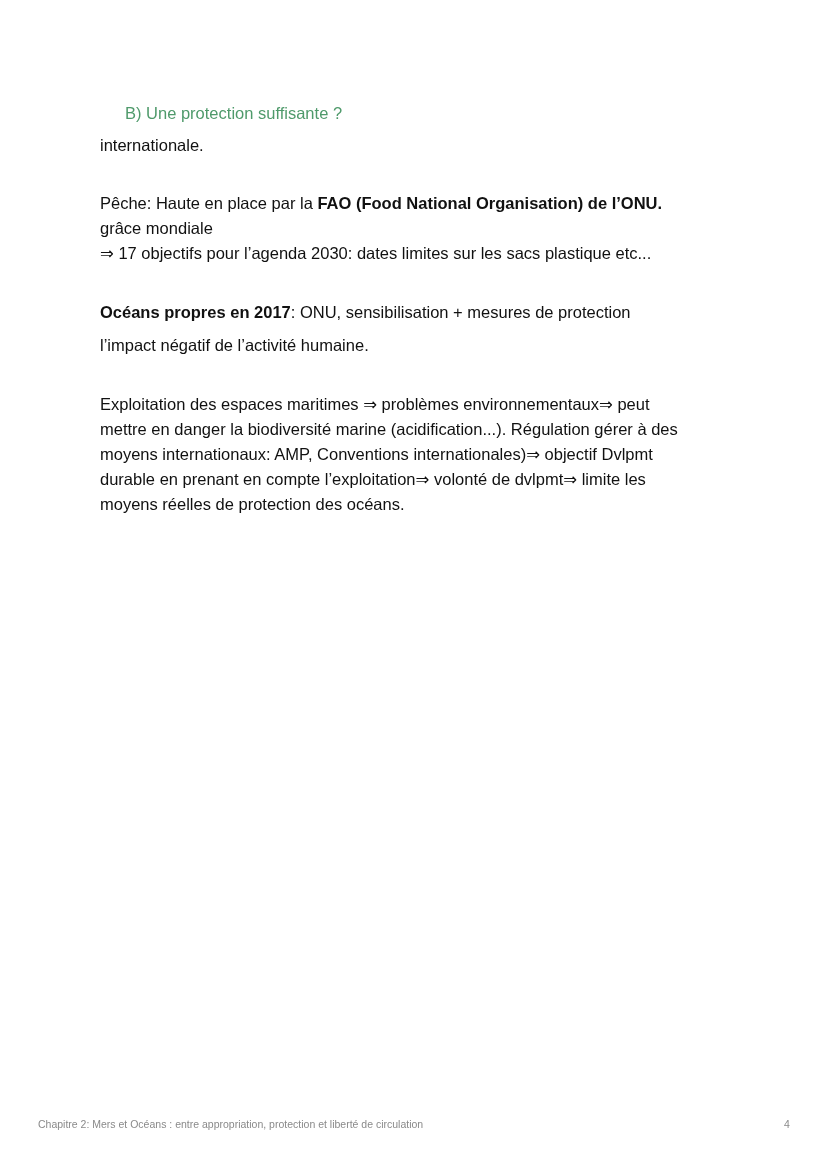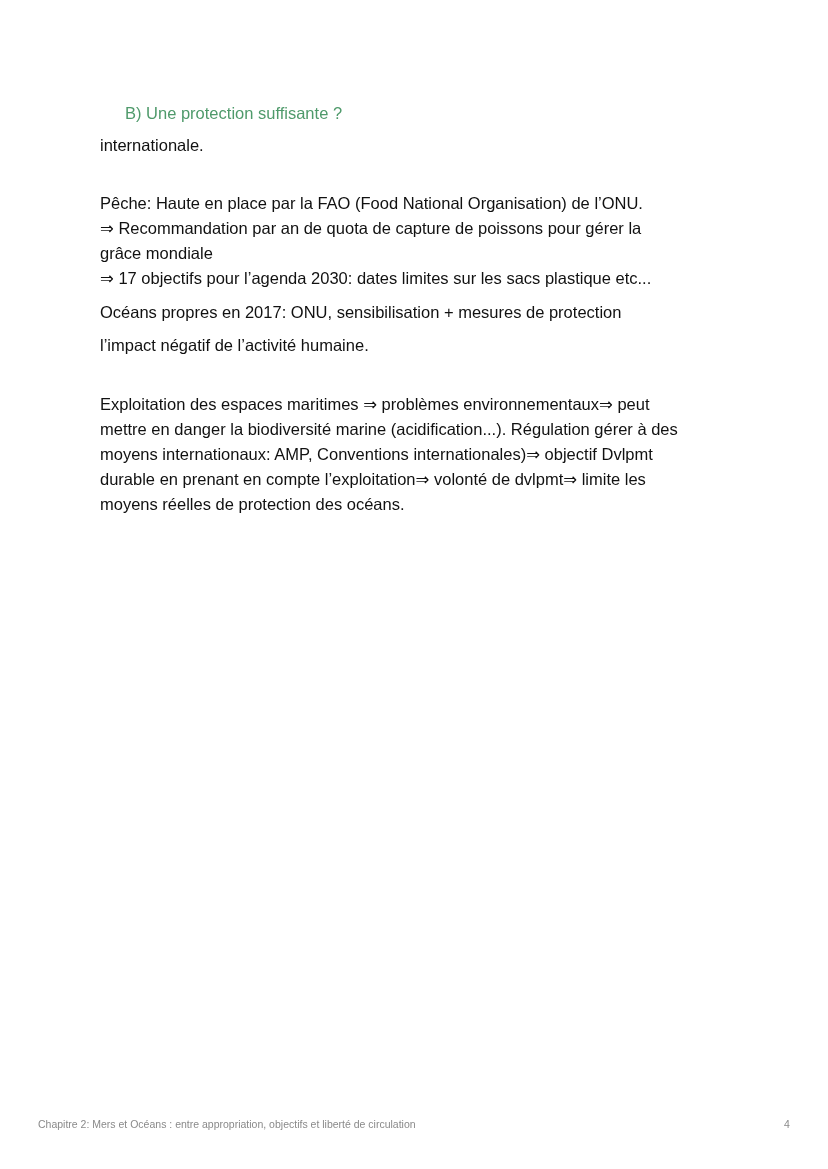--- a/index.html
+++ b/index.html
@@ -11,21 +11,21 @@
     }
     .page { position: absolute; left: 0; top: 0; width: 680px; height: 1169px; }
     .heading {
       position: absolute; left: 125px; top: 102px;
       font-size: 16.5px; color: #4f9a6b; line-height: 22px;
     }
     .body-block {
       position: absolute; left: 100px; width: 640px;
       font-size: 16.5px; line-height: 25px; color: #111;
     }
-    .body-block b { font-weight: normal; text-align: right; }
+    .body-block b { font-weight: bold; text-align: right; }
     .line { display: block; white-space: nowrap; }
     .footer-left {
       position: absolute; left: 38px; top: 1118px;
       font-size: 10.5px; color: #8a8a8a;
     }
     .footer-right {
       position: absolute; left: 784px; top: 1118px;
       font-size: 10.5px; color: #8a8a8a;
     }
   </style>
@@ -35,37 +35,36 @@
 <div class="page">
 
   <div class="heading">B) Une protection suffisante ?</div>
 
   <div class="body-block" style="top:133px;">
     <span class="line">internationale.</span>
   </div>
 
   <div class="body-block" style="top:191px;">
     <span class="line"><span>Pêche: Haute en place par la </span><b>FAO (Food National Organisation) de l’ONU.</b></span>
-    <span class="line">⇒ Recommandation par an de quota de capture de poissons pour gérer la</span>
     <span class="line">grâce mondiale</span>
     <span class="line">⇒ 17 objectifs pour l’agenda 2030: dates limites sur les sacs plastique etc...</span>
   </div>
 
   <div class="body-block" style="top:300px;">
     <span class="line"><b>Océans propres en 2017</b><span>: ONU, sensibilisation + mesures de protection</span></span>
   </div>
 
   <div class="body-block" style="top:333px;">
     <span class="line">l’impact négatif de l’activité humaine.</span>
   </div>
 
   <div class="body-block" style="top:392px;">
     <span class="line">Exploitation des espaces maritimes ⇒ problèmes environnementaux⇒ peut</span>
     <span class="line">mettre en danger la biodiversité marine (acidification...). Régulation gérer à des</span>
     <span class="line">moyens internationaux: AMP, Conventions internationales)⇒ objectif Dvlpmt</span>
     <span class="line">durable en prenant en compte l’exploitation⇒ volonté de dvlpmt⇒ limite les</span>
     <span class="line">moyens réelles de protection des océans.</span>
   </div>
 
-  <div class="footer-left">Chapitre 2: Mers et Océans : entre appropriation, objectifs et liberté de circulation</div>
+  <div class="footer-left">Chapitre 2: Mers et Océans : entre appropriation, protection et liberté de circulation</div>
   <div class="footer-right">4</div>
 
 </div>
 
 </body></html>

